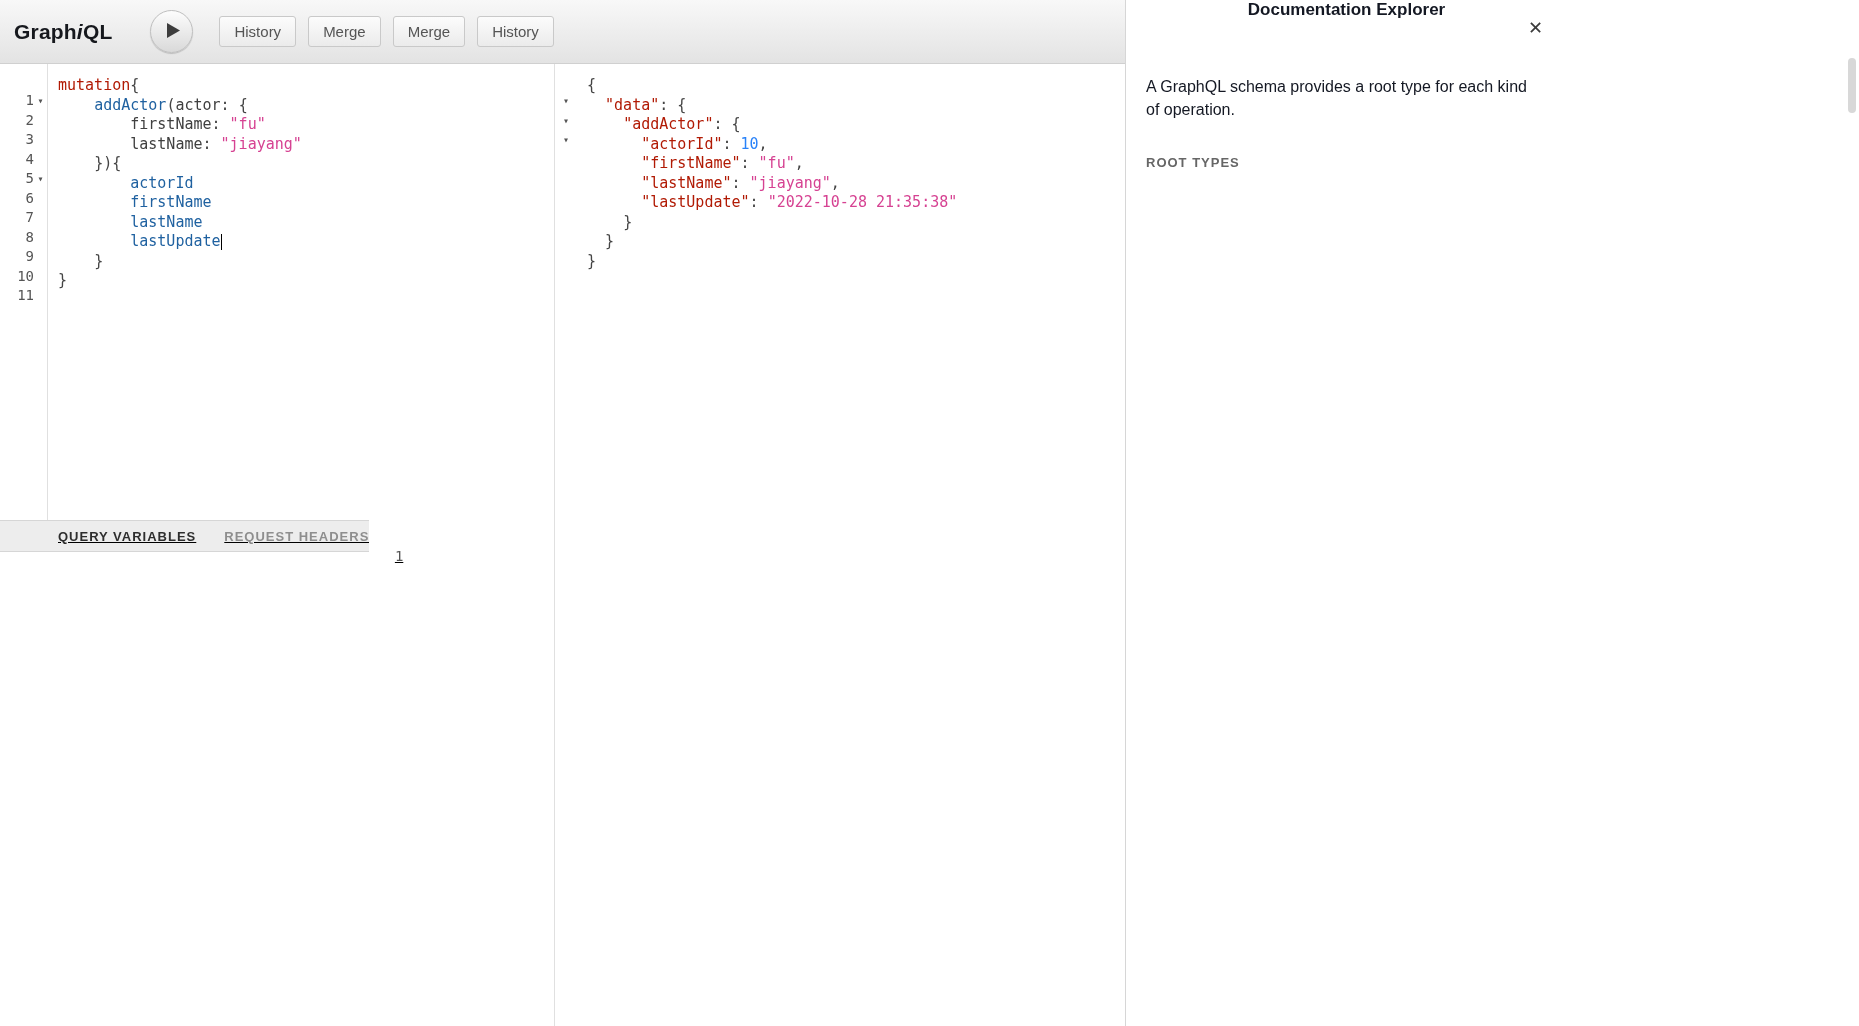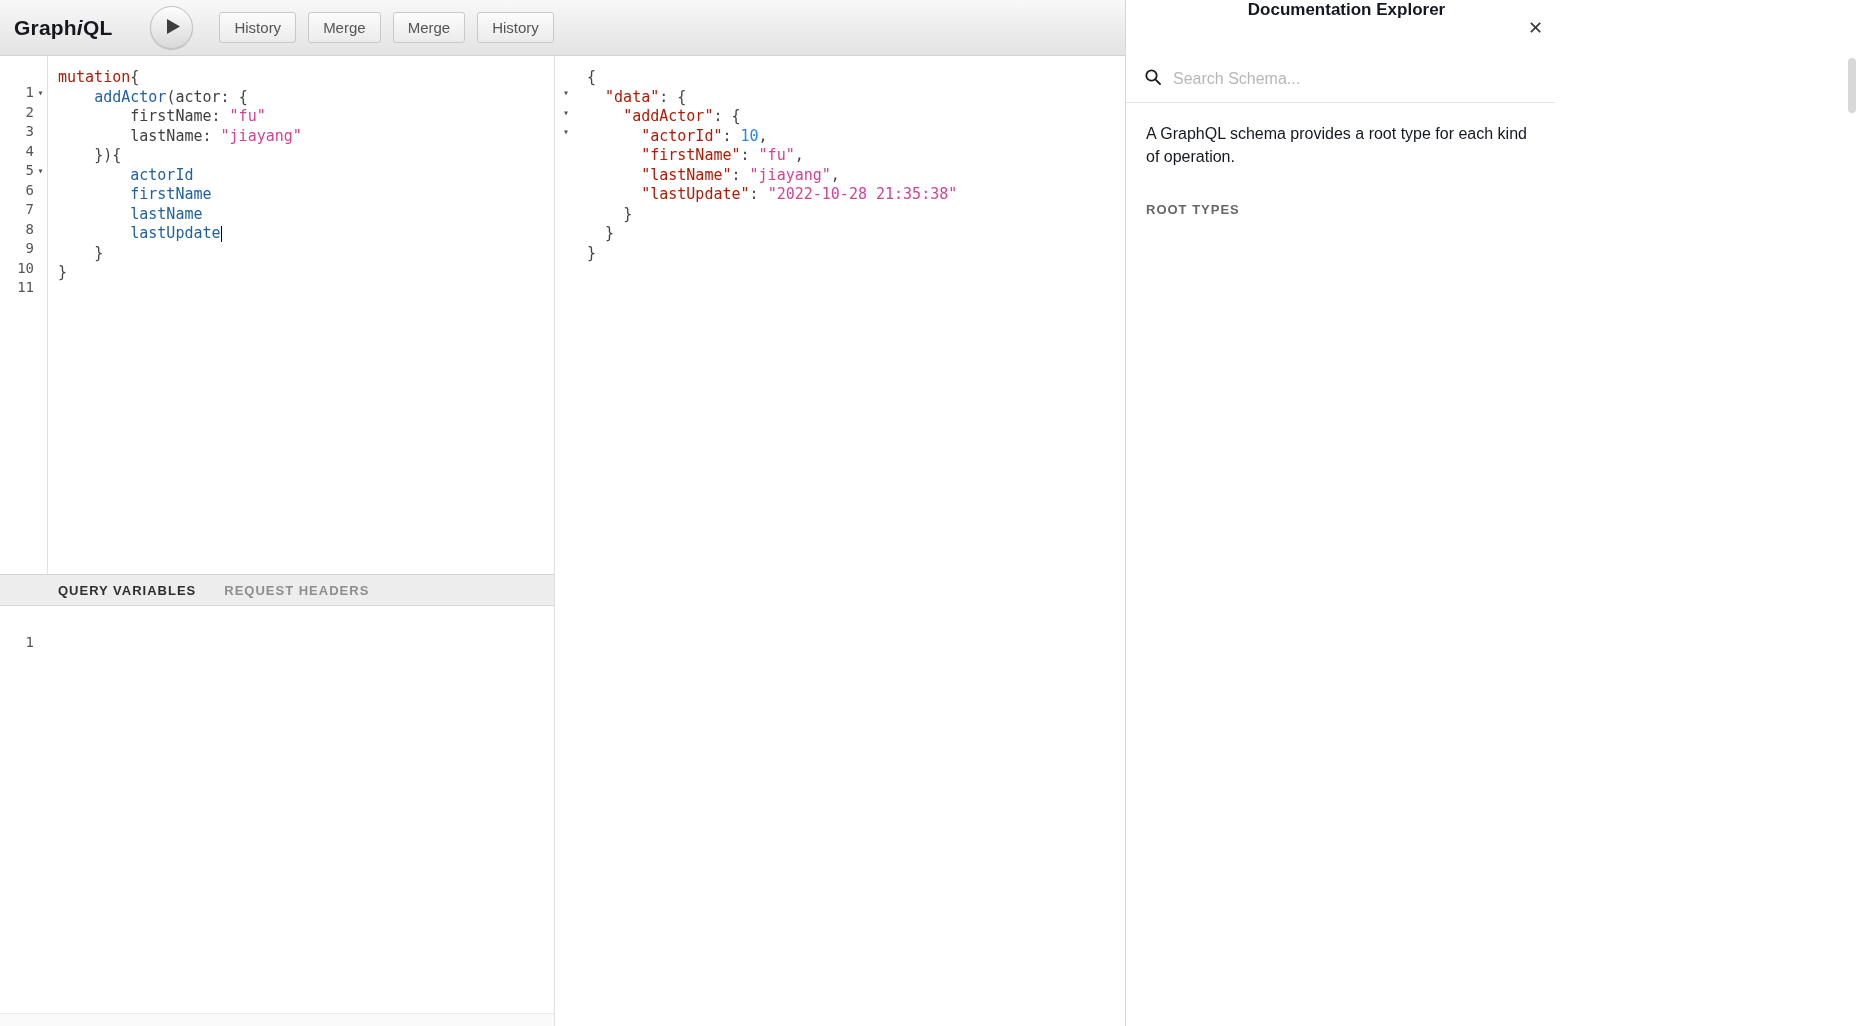--- a/index.html
+++ b/index.html
@@ -3,21 +3,21 @@
 <meta charset="utf-8">
 <style>
   * { margin:0; padding:0; box-sizing:border-box; }
   html,body { width:1859px; height:1026px; background:#fff; overflow:hidden;
               font-family:"Liberation Sans", sans-serif; }
   .app { display:flex; width:1859px; height:1026px; }
 
   
   .main { width:1125px; display:flex; flex-direction:column; height:100%; }
 
-  .toolbar { height:56px; flex-shrink:0; display:flex; align-items:center;
+  .toolbar { height:64px; flex-shrink:0; display:flex; align-items:center;
              padding:0 14px; background:linear-gradient(#f8f8f8,#e3e3e3);
              border-bottom:1px solid #d0d0d0; }
   .logo { font-size:21px; font-weight:bold; color:#16181d; letter-spacing:0.2px; margin-right:12px; }
   .logo em { font-style:italic; font-weight:bold; }
   .execute { width:43px; height:43px; border-radius:50%; margin:0 26px;
              background:linear-gradient(#fdfdfd,#d9d9d9); border:1px solid #bfbfbf;
              box-shadow:0 1px 1px rgba(0,0,0,0.18); display:flex; align-items:center;
              justify-content:center; cursor:pointer; }
   .execute svg { margin-left:3px; }
   .tb-btn { height:31px; padding:0 14px; font-size:15px; color:#555;
@@ -53,21 +53,21 @@
   .tk-pun { color:#444444; }
   .tk-key { color:#B11A04; }
   .tk-pln { color:#141823; }
   .tk-cur { display:inline-block; width:1.5px; height:16px; background:#000;
             vertical-align:text-bottom; animation:blink 1.1s steps(1) infinite; }
   @keyframes blink { 50% { opacity:0; } }
 
   #query-editor { flex:1; min-height:0; }
 
   
-  .var-section { height:452px; flex-shrink:0; display:flex; flex-direction:column; }
+  .var-section { height:506px; flex-shrink:0; display:flex; flex-direction:row;text-decoration:underline; }
   .var-title { height:32px; flex-shrink:0; background:#ededed; border-top:1px solid #d6d6d6;
                border-bottom:1px solid #d6d6d6; display:flex; align-items:center;
                padding-left:58px; gap:28px; }
   .var-tab { font-size:13px; font-weight:bold; letter-spacing:1px; cursor:pointer; }
   .var-tab.active { color:#2e2e2e; }
   .var-tab.inactive { color:#8e8e8e; }
   #variables-editor { flex:1; min-height:0; }
   .hscroll { height:13px; flex-shrink:0; background:#fafafa; border-top:1px solid #ececec; }
 
   
@@ -236,29 +236,20 @@
     </div>
   </div>
 
   <div class="doc">
 
     <div class="doc-title-bar">
       <div class="doc-title">Documentation Explorer</div>
       <button class="doc-close">✕</button>
     </div>
 
-    <div class="search-row">
-      <span>
-        <svg width="18" height="18" viewBox="0 0 18 18">
-          <circle cx="7.5" cy="7.5" r="5.2" fill="none" stroke="#1a1a1a" stroke-width="1.8"></circle>
-          <line x1="11.6" y1="11.6" x2="16" y2="16" stroke="#1a1a1a" stroke-width="1.8" stroke-linecap="round"></line>
-        </svg>
-      </span>
-      <input type="text" placeholder="Search Schema..." style="">
-    </div>
 
     <div class="doc-body">
       <p class="intro">A GraphQL schema provides a root type for each kind of operation.</p>
 
       <div class="category-title">ROOT TYPES</div>
 
     </div>
 
   </div>
 

